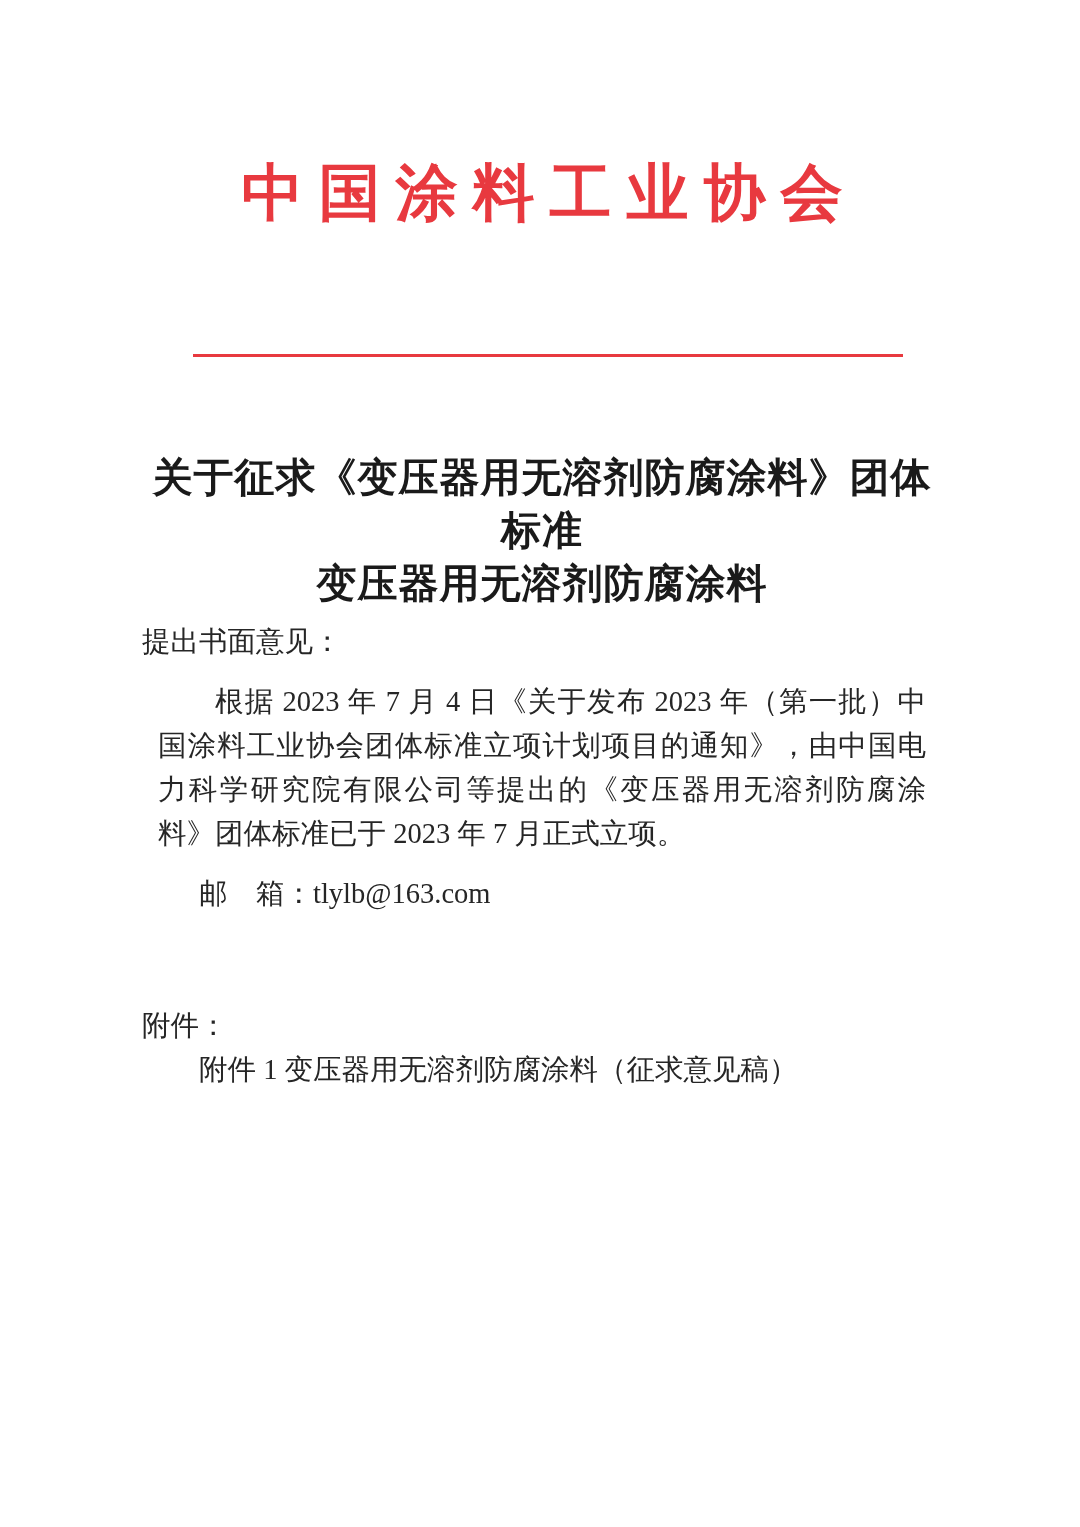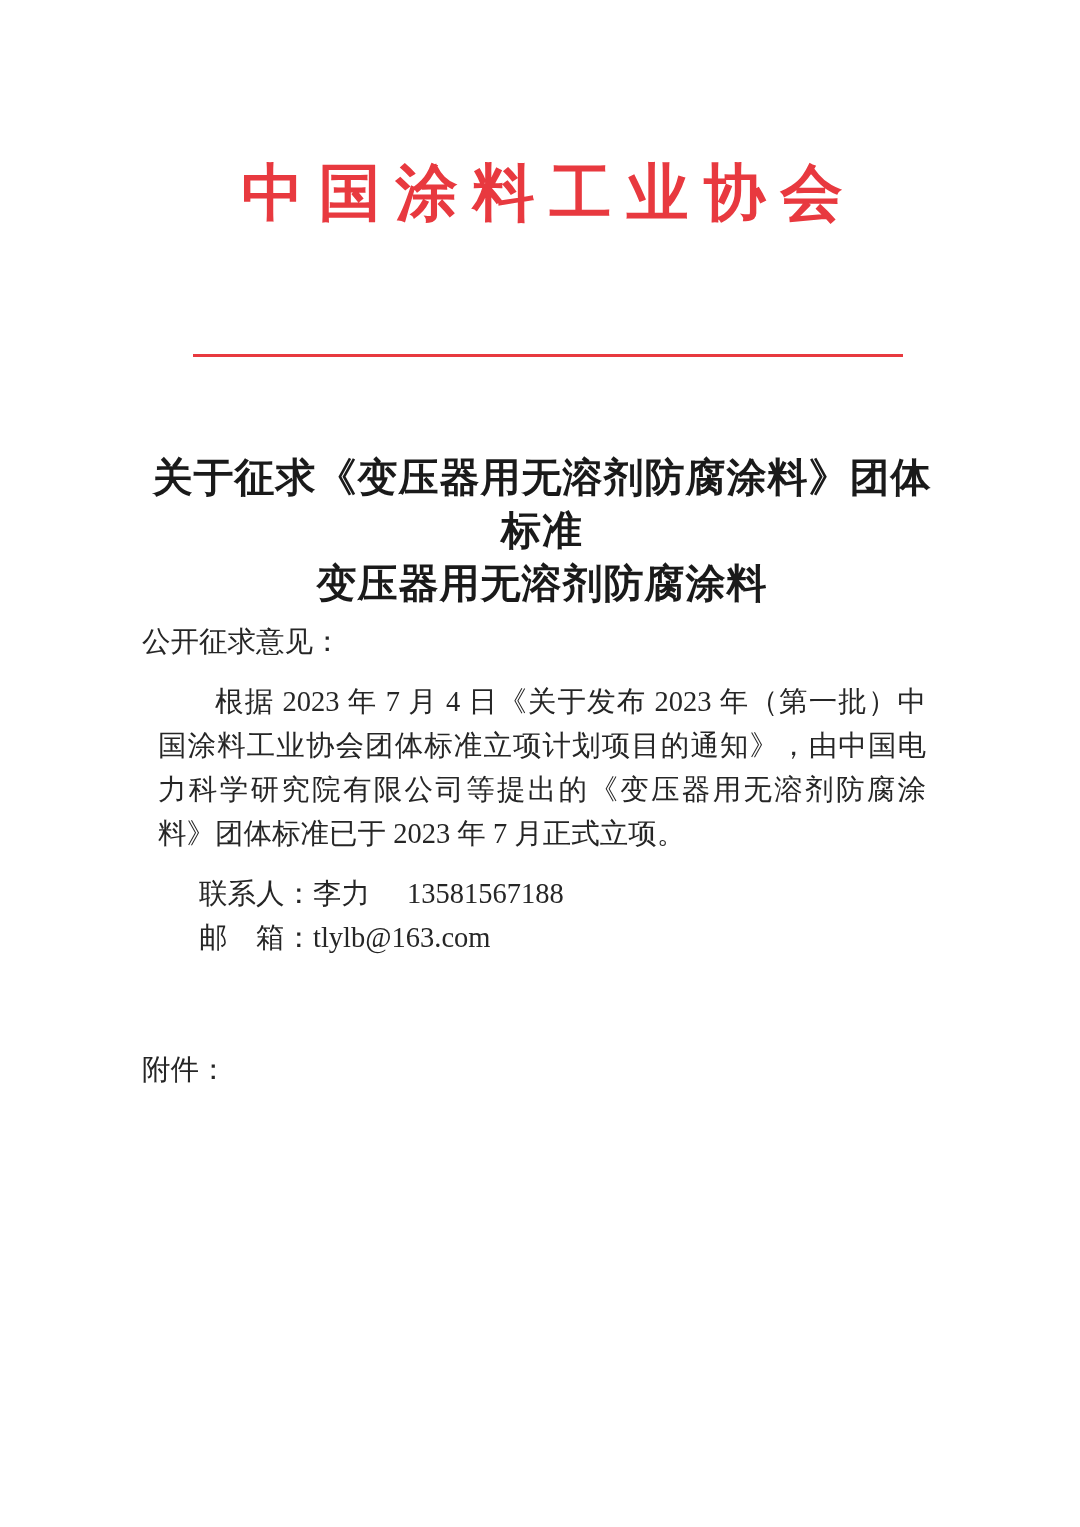--- a/index.html
+++ b/index.html
@@ -87,27 +87,27 @@
     <div class="red-rule"></div>
   </header>
 
   <main class="letter-text">
 
     <h2 class="title">
       <span class="title-line">关于征求《变压器用无溶剂防腐涂料》团体标准</span>
       <span class="title-line">变压器用无溶剂防腐涂料</span>
     </h2>
 
-    <p class="salutation">公开征求意见：</p>
+    <p class="salutation">提出书面意见：</p>
 
     <p class="para">根据 2023 年 7 月 4 日《关于发布 2023 年（第一批）中国涂料工业协会团体标准立项计划项目的通知》，由中国电力科学研究院有限公司等提出的《变压器用无溶剂防腐涂料》团体标准已于 2023 年 7 月正式立项。</p>
 
 
 
-    <p class="contact-line"><span>联系人：</span><span>李力</span><span class="phone">13581567188</span></p>
 
     <p class="contact-line"><span>邮　箱：</span><span>tlylb@163.com</span></p>
 
     <p class="attachments-label">附件：</p>
 
+    <p class="attachment-item">附件 1  变压器用无溶剂防腐涂料（征求意见稿）</p>
 
   </main>
 </div>
 
 </body></html>

